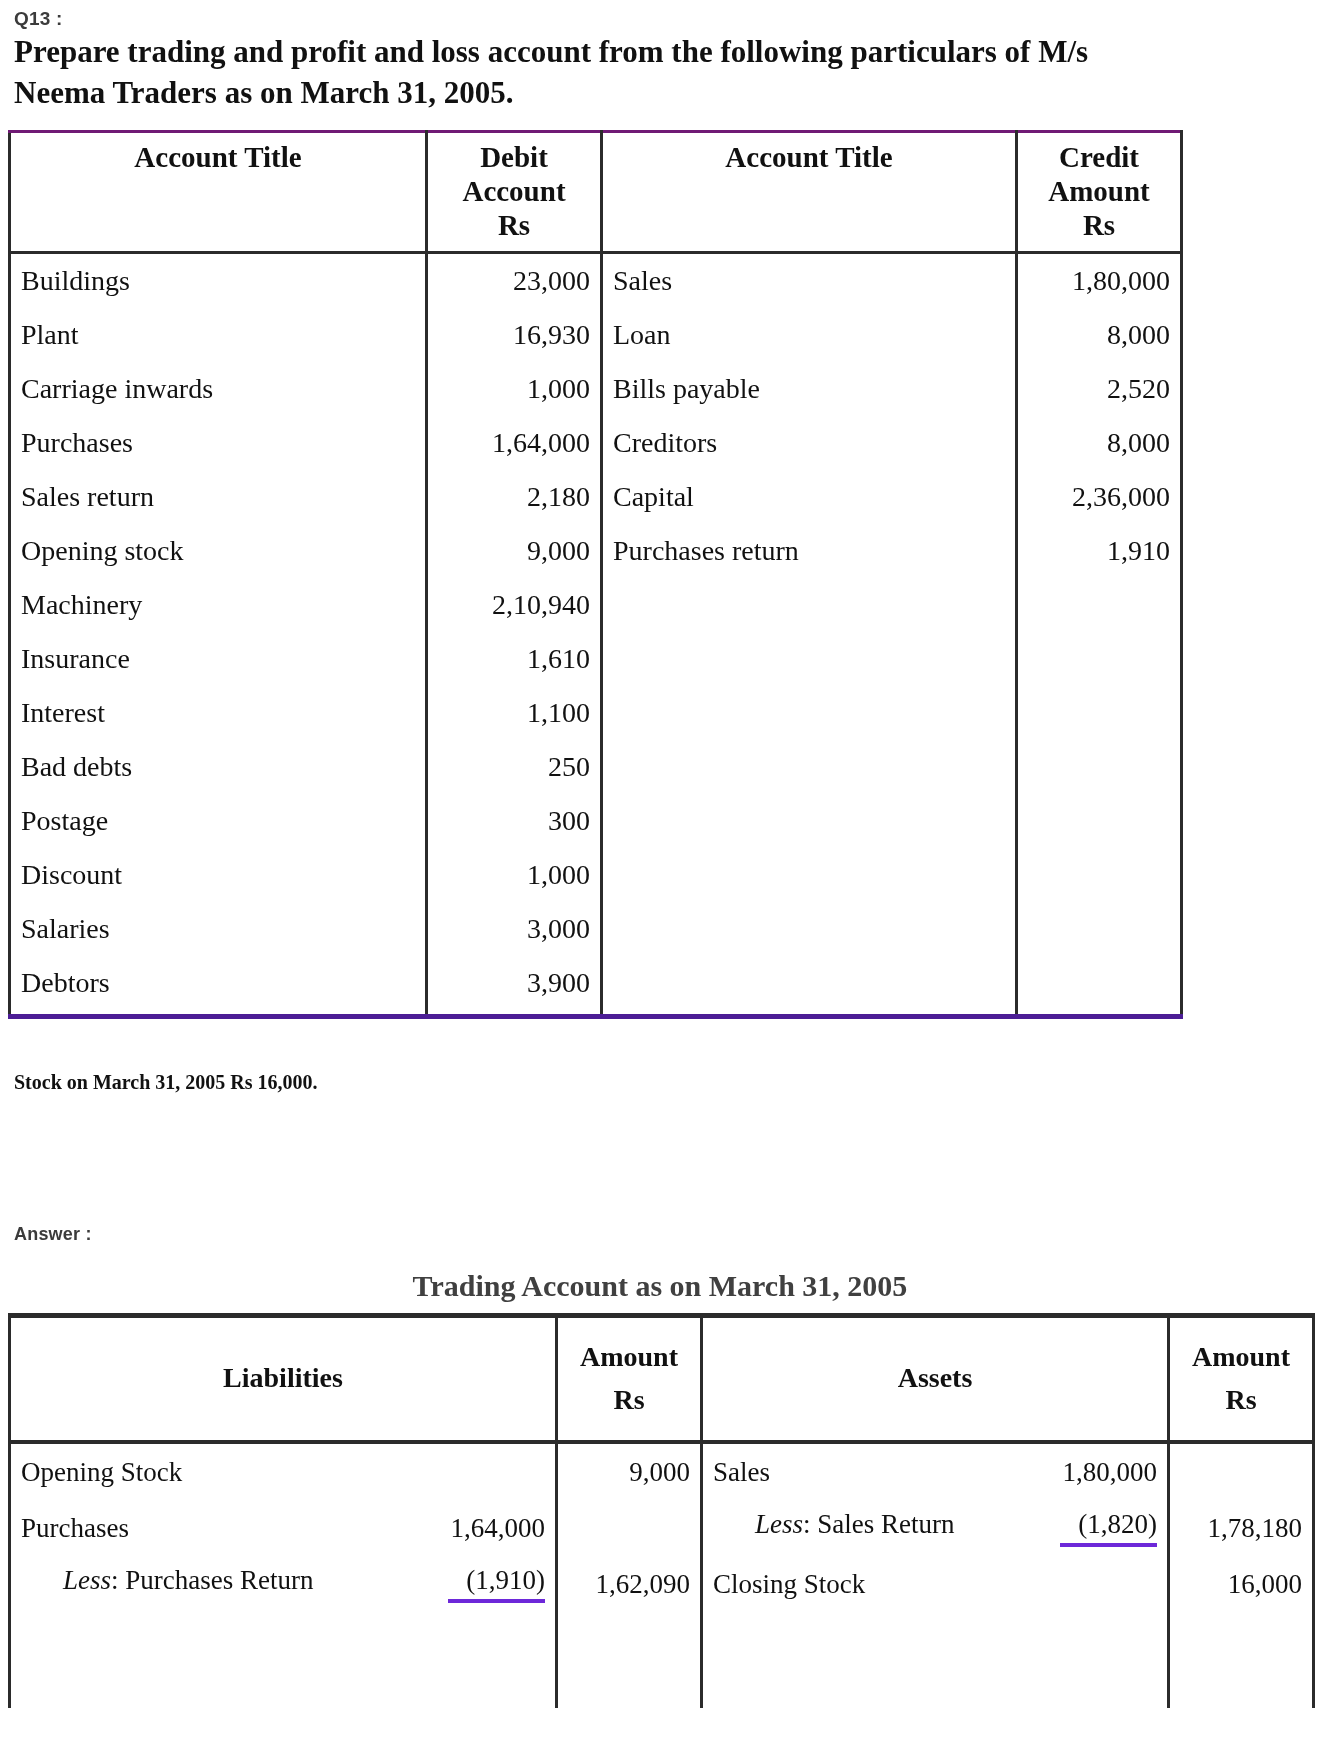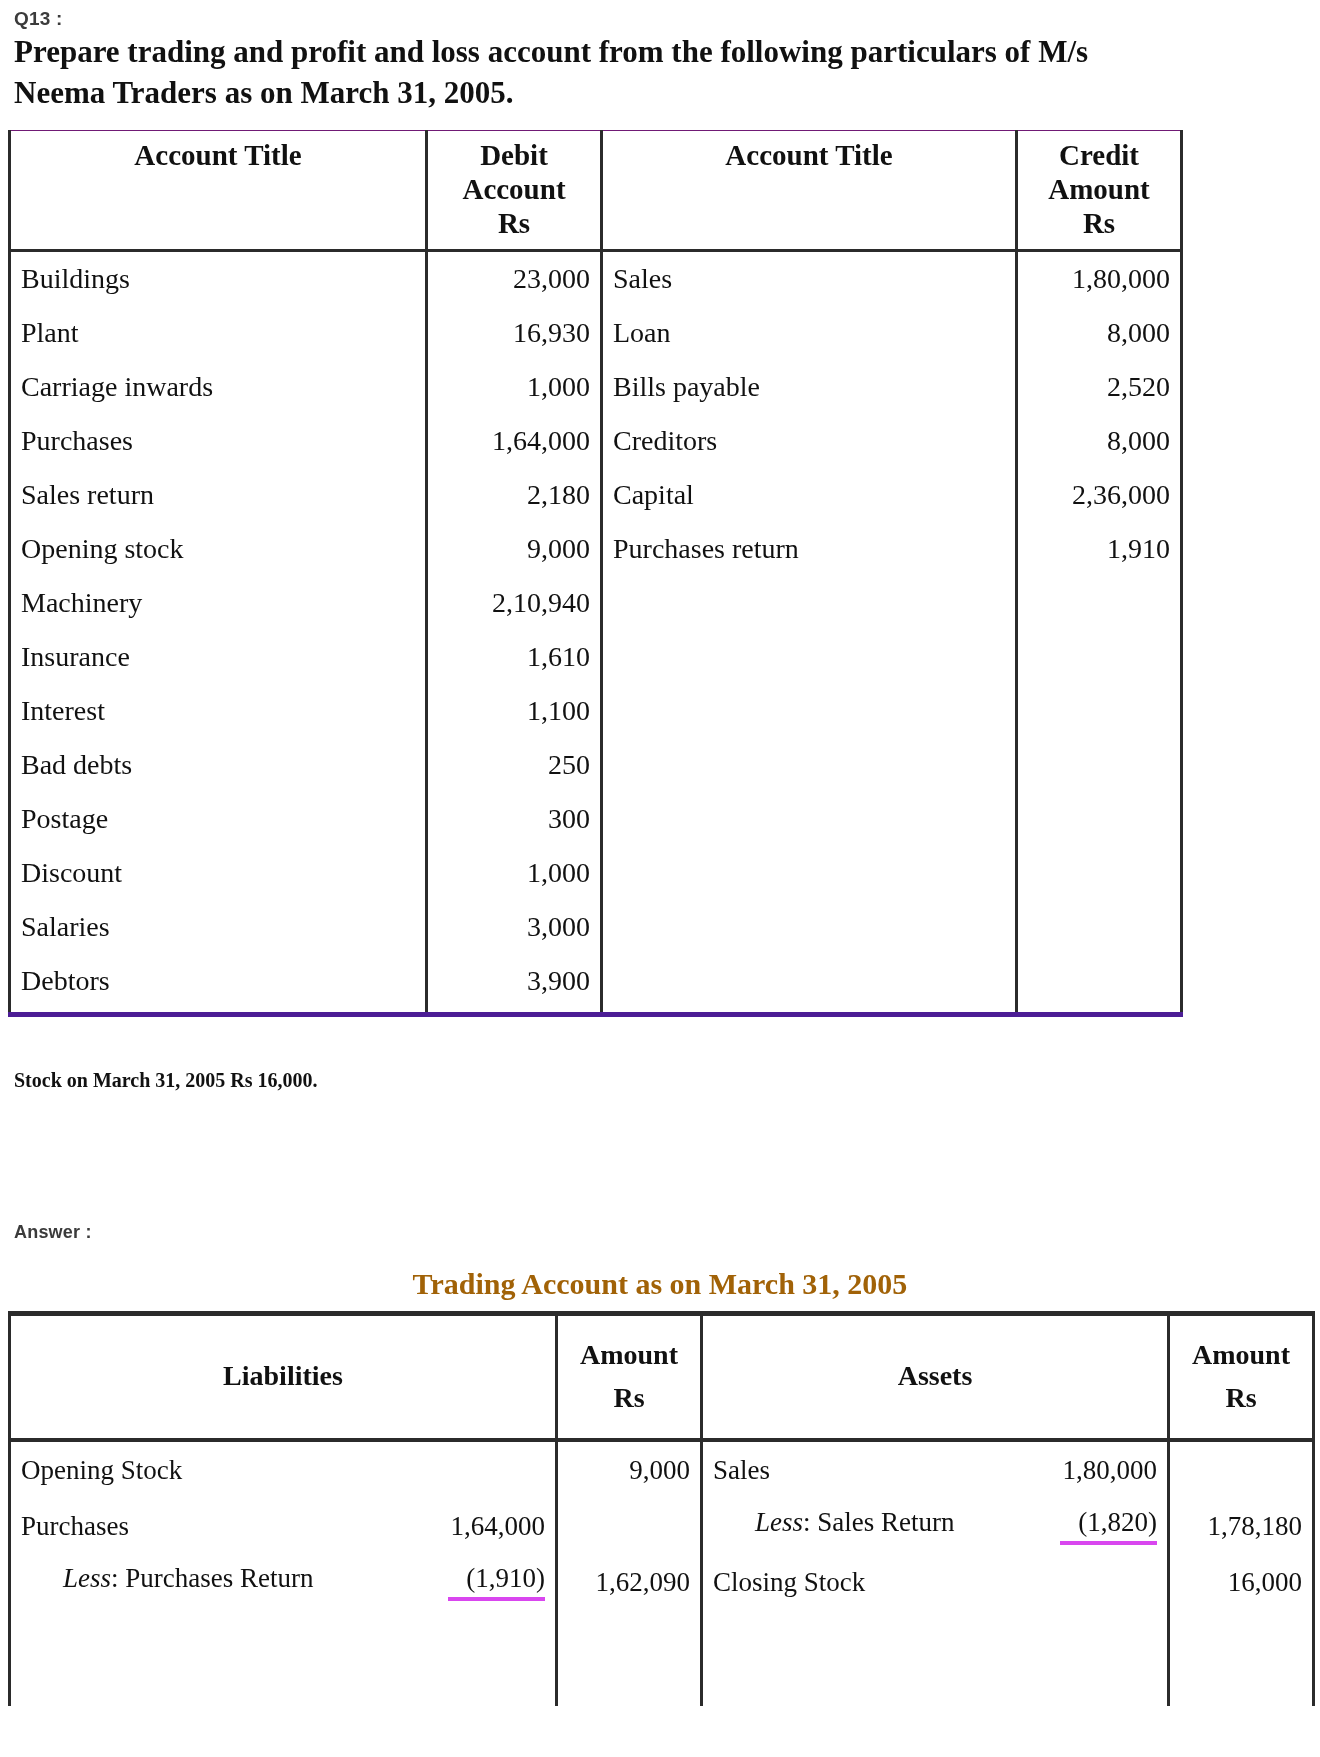--- a/index.html
+++ b/index.html
@@ -56,21 +56,21 @@
     width: 1072px;
     margin-top: 16px;
   }
   table.ledger.t1 th,
   table.ledger.t1 td {
     border-left: 3px solid #2b2b2b;
     border-right: 3px solid #2b2b2b;
     padding: 0;
   }
   table.ledger.t1 thead th {
-    border-top: 1px solid #701a75;
+    border-top: 3px solid #701a75;
     border-bottom: 3px solid #2b2b2b;
     font-weight: bold;
     font-size: 29px;
     line-height: 1.18;
     padding: 7px 8px 9px 8px;
     vertical-align: top;
     text-align: center;
   }
   table.ledger.t1 tbody td {
     padding: 4px 10px 4px 10px;
@@ -103,21 +103,21 @@
     font-weight: 600;
     color: #3b3b3b;
     padding: 130px 0 0 14px;
     letter-spacing: 0.2px;
   }
   .answer-title {
     text-align: center;
     font-size: 30px;
     font-weight: bold;
     padding: 24px 0 0 0;
-    color: #a16207;
+    color: #404040;
   }
   .drcr {
     display: flex;
     justify-content: space-between;
     font-size: 30px;
     font-weight: bold;
     padding: 16px 10px 0 14px;
     color: #111;
   }
 
@@ -153,21 +153,21 @@
     display: flex;
     justify-content: space-between;
     align-items: baseline;
     width: 100%;
   }
   .sub-grid .lbl { text-align: left; white-space: nowrap; }
   .sub-grid .val { text-align: right; white-space: nowrap; padding-left: 18px; }
   .indent { padding-left: 42px; }
   .ital { font-style: italic; }
   .ruled .val {
-    border-bottom: 4px solid #d946ef;
+    border-bottom: 4px solid #6d28d9;
     padding-bottom: 3px;
   }
 </style>
 </head>
 <body>
 
 <div class="page">
 
   <div class="qlabel">Q13 :</div>
   <div class="qtext">Prepare trading and profit and loss account from the following particulars of M/s Neema Traders as on March 31, 2005.</div>

